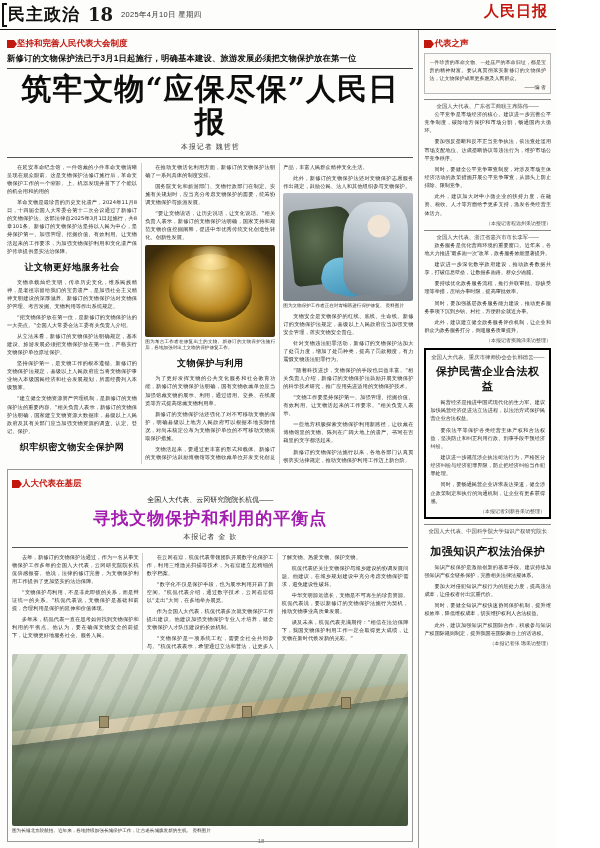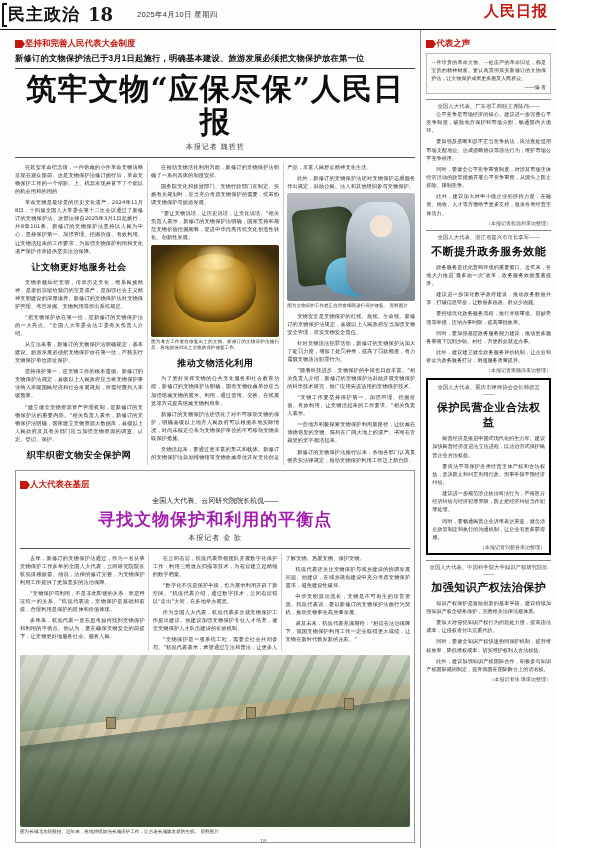--- a/index.html
+++ b/index.html
@@ -39,21 +39,21 @@
   }
   .mast-page {
     font-family: "DejaVu Serif", serif;
     font-weight: bold;
     font-size: 18px;
     margin-left: 8px;
   }
   .mast-date {
     font-size: 7.5px;
     color: #333;
-    margin-left: 24px;
+    margin-left: 8px;
     letter-spacing: .3px;
   }
   .mast-logo {
     position: absolute;
     right: 8px; top: 2px;
     font-family: "DejaVu Serif", serif;
     font-weight: bold;
     font-size: 15px;
     color: #c2170f;
     letter-spacing: 1px;
@@ -64,21 +64,20 @@
     width: 5px; height: 24px;
     border-left: 2px solid #111;
     border-top: 2px solid #111;
     border-bottom: 2px solid #111;
   }
 
   
   .body-wrap {
     display: flex;
     height: 818px;
-    padding-left: 8px;
   }
   .left-col {
     width: 452px;
     padding: 4px 5px 0 7px;
     position: relative;
   }
   .right-col {
     width: 148px;
     border-left: 1px solid #999;
     padding: 4px 5px 0 5px;
@@ -377,21 +376,21 @@
         <div class="subhead">织牢织密文物安全保护网</div>
         <p class="ptext">在推动文物活化利用方面，新修订的文物保护法明确了一系列具体的制度安排。</p>
         <p class="ptext">国务院文化和旅游部门、文物行政部门在制定、实施有关规划时，应当充分考虑文物保护的需要，统筹协调文物保护与旅游发展。</p>
         <p class="ptext">“要让文物说话，让历史说话，让文化说话。”相关负责人表示，新修订的文物保护法明确，国家支持和规范文物价值挖掘阐释，促进中华优秀传统文化创造性转化、创新性发展。</p>
 
         <div class="photo">
           <div class="ph-crown"></div>
           <div class="cap">图为考古工作者在修复出土的文物。新修订的文物保护法施行后，各地加强对出土文物的保护修复工作。</div>
         </div>
 
-        <div class="subhead">推动文物活化利用</div>
+        <div class="subhead">文物保护与利用</div>
         <p class="ptext">为了更好发挥文物的公共文化服务和社会教育功能，新修订的文物保护法明确，国有文物收藏单位应当加强馆藏文物的展示、利用，通过借用、交换、在线展览等方式提高馆藏文物利用率。</p>
         <p class="ptext">新修订的文物保护法还强化了对不可移动文物的保护，明确县级以上地方人民政府可以根据本地实际情况，对尚未核定公布为文物保护单位的不可移动文物采取保护措施。</p>
         <p class="ptext">文物活起来，要通过更丰富的形式和载体。新修订的文物保护法鼓励博物馆等文物收藏单位开发文化创意产品，丰富人民群众精神文化生活。</p>
         <p class="ptext">此外，新修订的文物保护法还对文物保护志愿服务作出规定，鼓励公民、法人和其他组织参与文物保护。</p>
 
         <div class="photo">
           <div class="ph-restorer">
             <span class="ph-glove"></span>
           </div>
           <div class="cap">图为文物保护工作者正在对青铜器进行保护修复。   资料图片</div>
@@ -460,21 +459,20 @@
         <p class="rc-body">公平竞争是市场经济的核心。建议进一步完善公平竞争制度，破除地方保护和市场分割，畅通国内大循环。</p>
         <p class="rc-body">要加强反垄断和反不正当竞争执法，依法查处滥用市场支配地位、达成垄断协议等违法行为，维护市场公平竞争秩序。</p>
         <p class="rc-body">同时，要健全公平竞争审查制度，对涉及市场主体经济活动的政策措施开展公平竞争审查，从源头上防止排除、限制竞争。</p>
         <p class="rc-body">此外，建议加大对中小微企业的扶持力度，在融资、税收、人才等方面给予更多支持，激发各类经营主体活力。</p>
         <div class="rc-sig">（本报记者程远州采访整理）</div>
       </div>
 
       
       <div>
         <div class="rc-head">全国人大代表、浙江省嘉兴市市长李军——</div>
-        <div class="rc-title">不断提升政务服务效能</div>
         <p class="rc-body">政务服务是优化营商环境的重要窗口。近年来，各地大力推进“最多跑一次”改革，政务服务效能显著提升。</p>
         <p class="rc-body">建议进一步深化数字政府建设，推动政务数据共享，打破信息壁垒，让数据多跑路、群众少跑腿。</p>
         <p class="rc-body">要持续优化政务服务流程，推行并联审批、容缺受理等举措，压缩办事时限，提高审批效率。</p>
         <p class="rc-body">同时，要加强基层政务服务能力建设，推动更多服务事项下沉到乡镇、村社，方便群众就近办事。</p>
         <p class="rc-body">此外，建议建立健全政务服务评价机制，让企业和群众为政务服务打分，倒逼服务质量提升。</p>
         <div class="rc-sig">（本报记者窦瀚洋采访整理）</div>
       </div>
 
       
       <div class="highlight-box">

